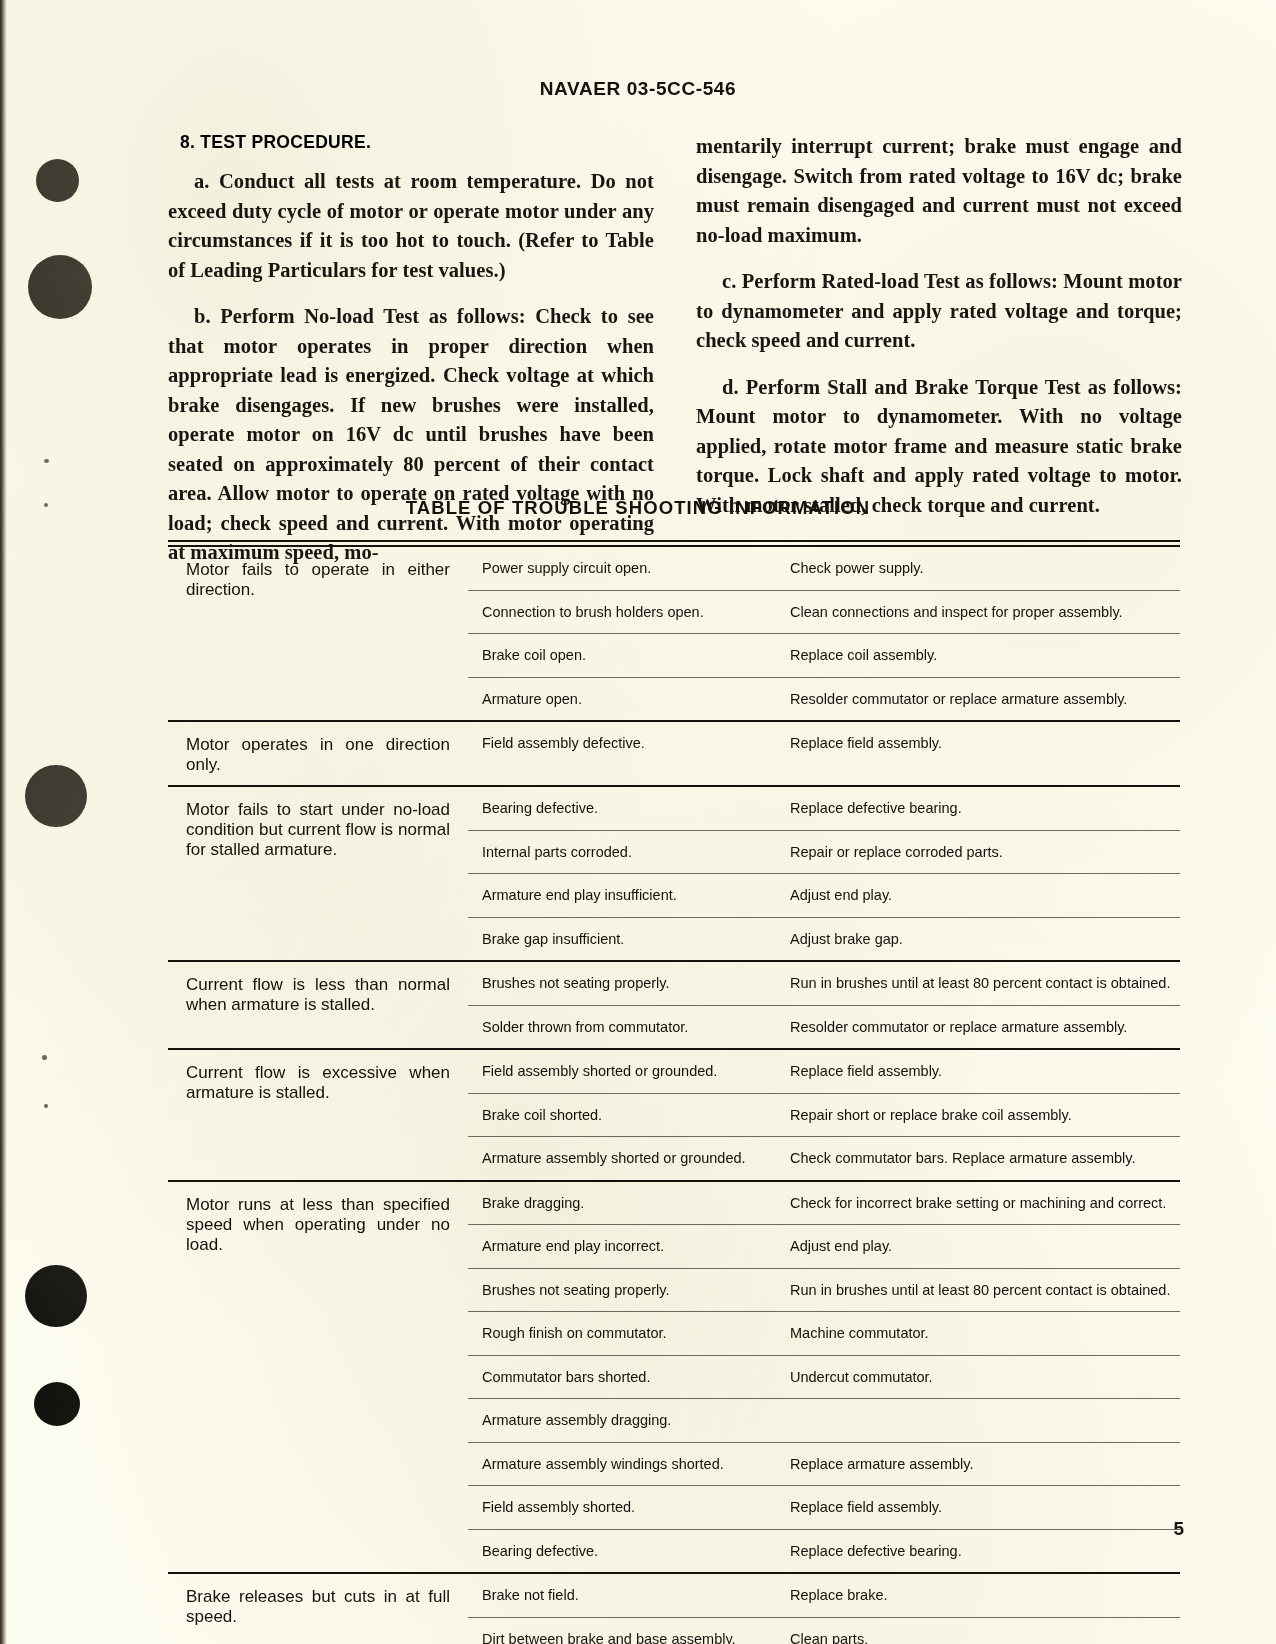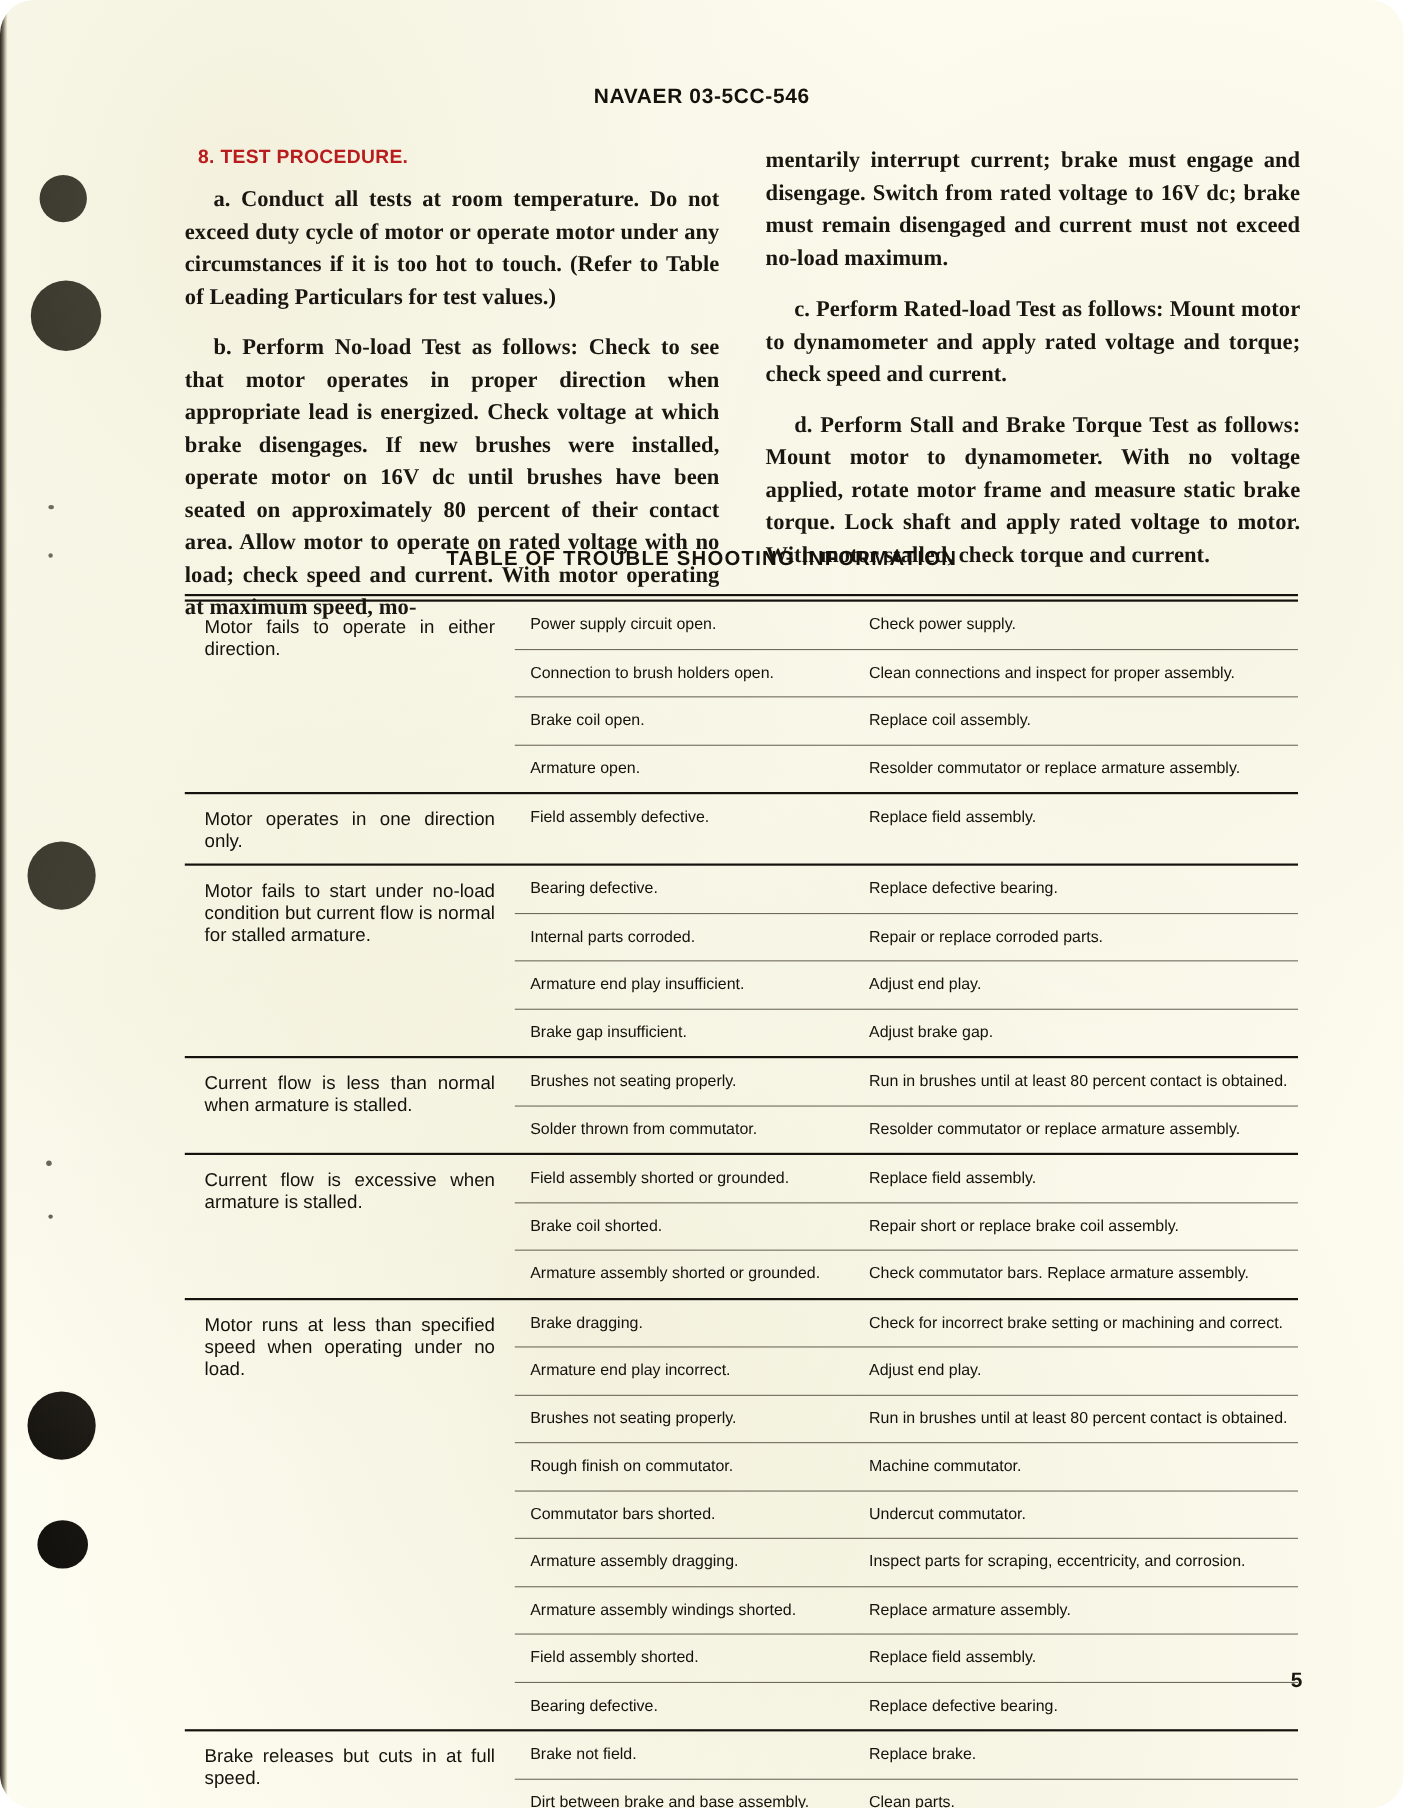--- a/index.html
+++ b/index.html
@@ -8,21 +8,20 @@
     background: #ffffff;
   }
   .page {
     position: relative;
     width: 1276px;
     height: 1644px;
     background: #fdfcf0;
     overflow: hidden;
     font-family: "Liberation Serif", serif;
     color: #1a1510;
-    border-radius: 31px;
   }
   
   .page::before {
     content: "";
     position: absolute;
     inset: 0;
     pointer-events: none;
     background:
       radial-gradient(ellipse at 18% 12%, rgba(220,214,178,0.30) 0%, rgba(220,214,178,0) 42%),
       radial-gradient(ellipse at 82% 30%, rgba(224,218,184,0.25) 0%, rgba(224,218,184,0) 38%),
@@ -77,21 +76,21 @@
     z-index: 5;
   }
   .col { width: 486px; }
 
   .sec-head {
     font-family: "Liberation Sans", sans-serif;
     font-weight: bold;
     font-size: 17.5px;
     letter-spacing: 0.3px;
     margin: 0 0 14px 12px;
-    color: #b91c1c;
+    color: #000000;
   }
   p.body {
     margin: 0 0 17px 0;
     font-size: 20.5px;
     line-height: 29.5px;
     text-align: justify;
     text-indent: 26px;
     font-weight: 600;
     letter-spacing: 0.05px;
   }
@@ -331,21 +330,20 @@
             <div class="pair">
               <div class="cause-cell">Rough finish on commutator.</div>
               <div class="remedy-cell">Machine commutator.</div>
             </div>
             <div class="pair">
               <div class="cause-cell">Commutator bars shorted.</div>
               <div class="remedy-cell">Undercut commutator.</div>
             </div>
             <div class="pair">
               <div class="cause-cell">Armature assembly dragging.</div>
-              <div class="remedy-cell">Inspect parts for scraping, eccentricity, and corrosion.</div>
             </div>
             <div class="pair">
               <div class="cause-cell">Armature assembly windings shorted.</div>
               <div class="remedy-cell">Replace armature assembly.</div>
             </div>
             <div class="pair">
               <div class="cause-cell">Field assembly shorted.</div>
               <div class="remedy-cell">Replace field assembly.</div>
             </div>
             <div class="pair">

